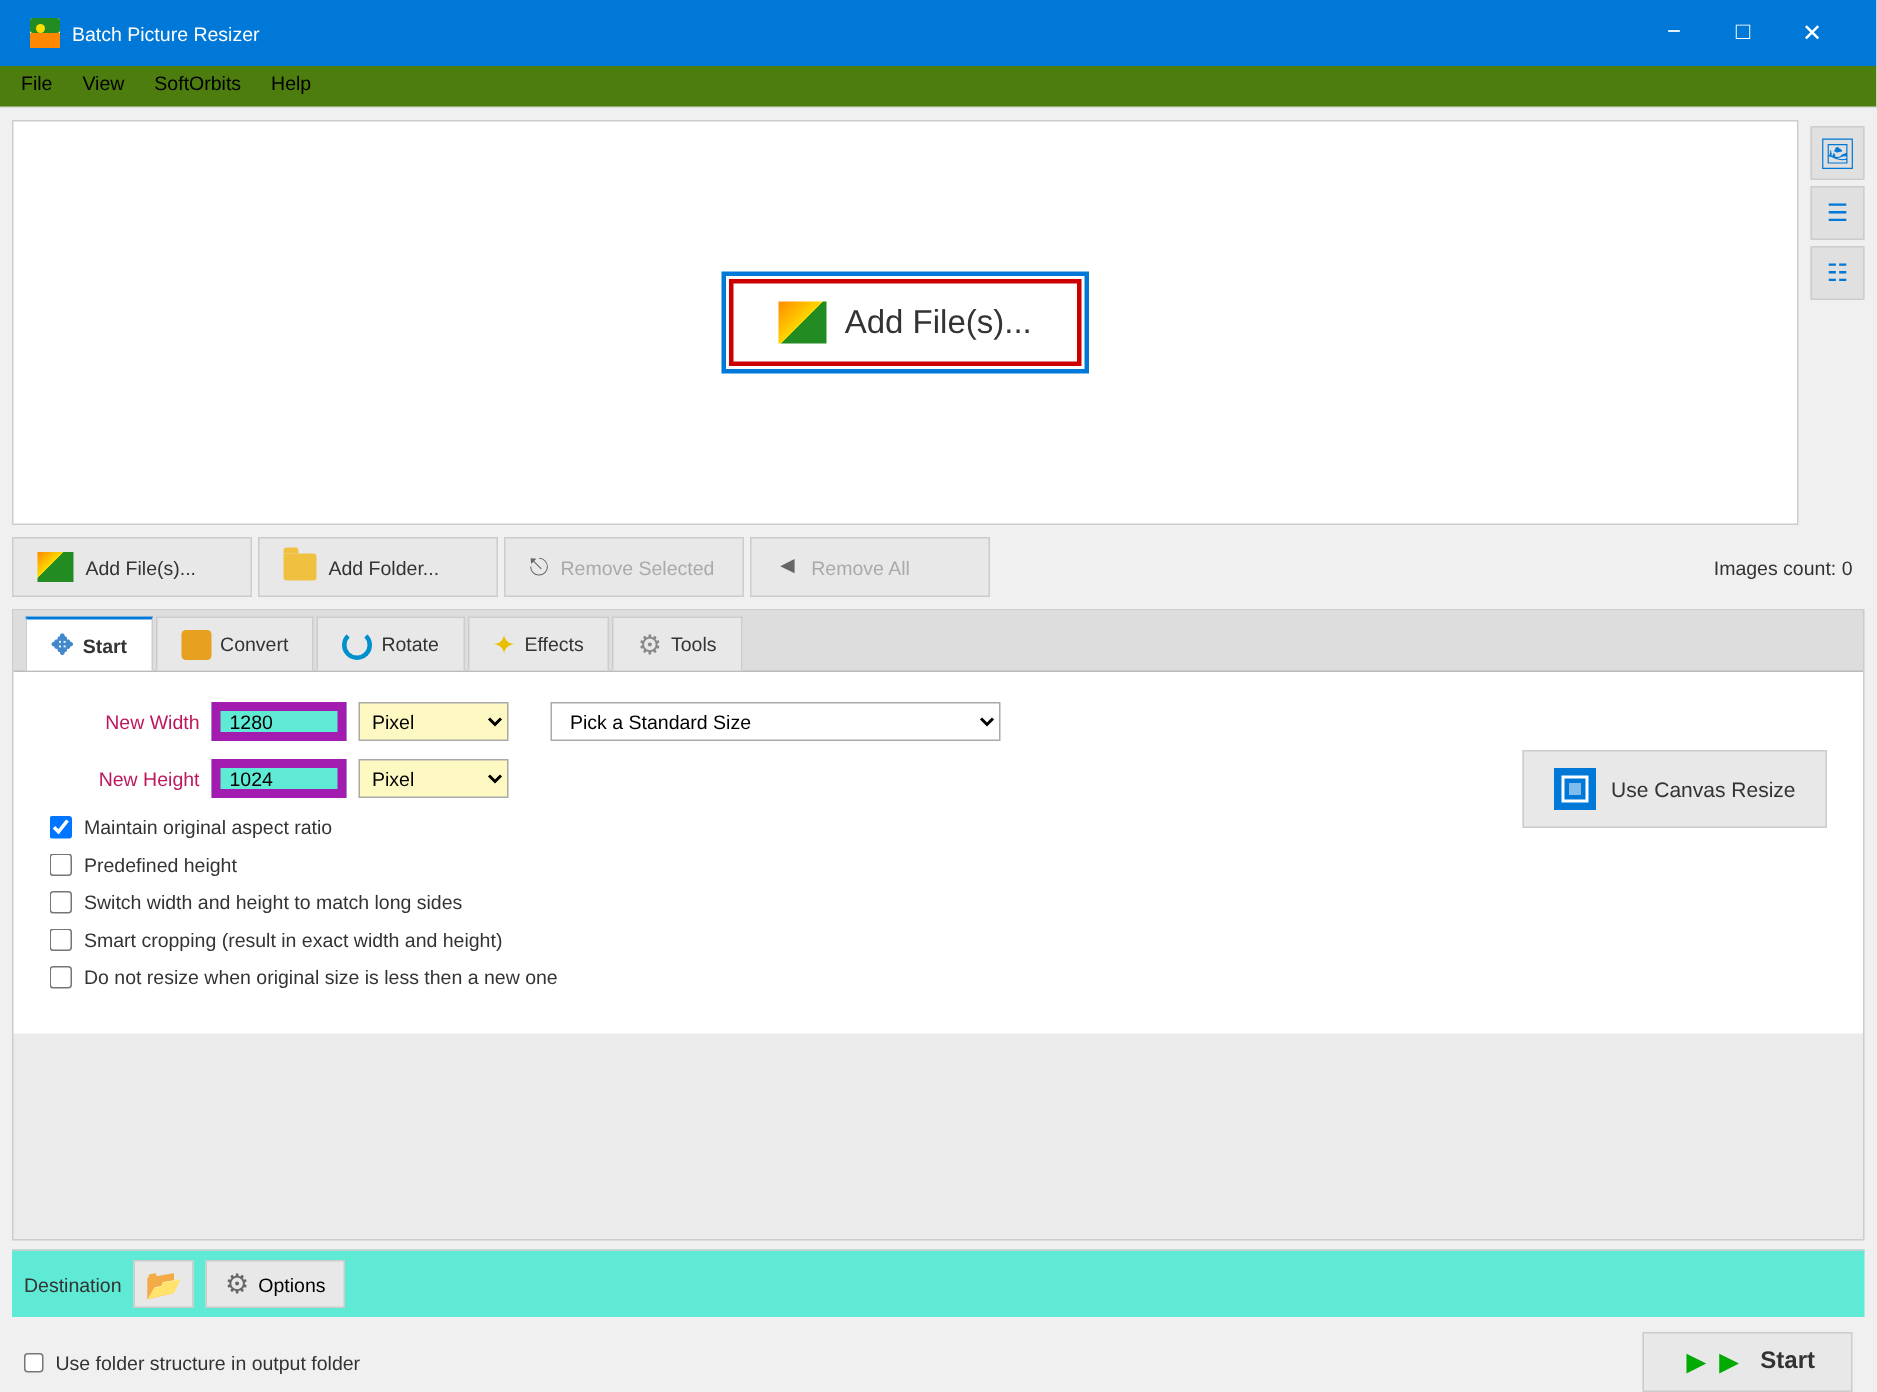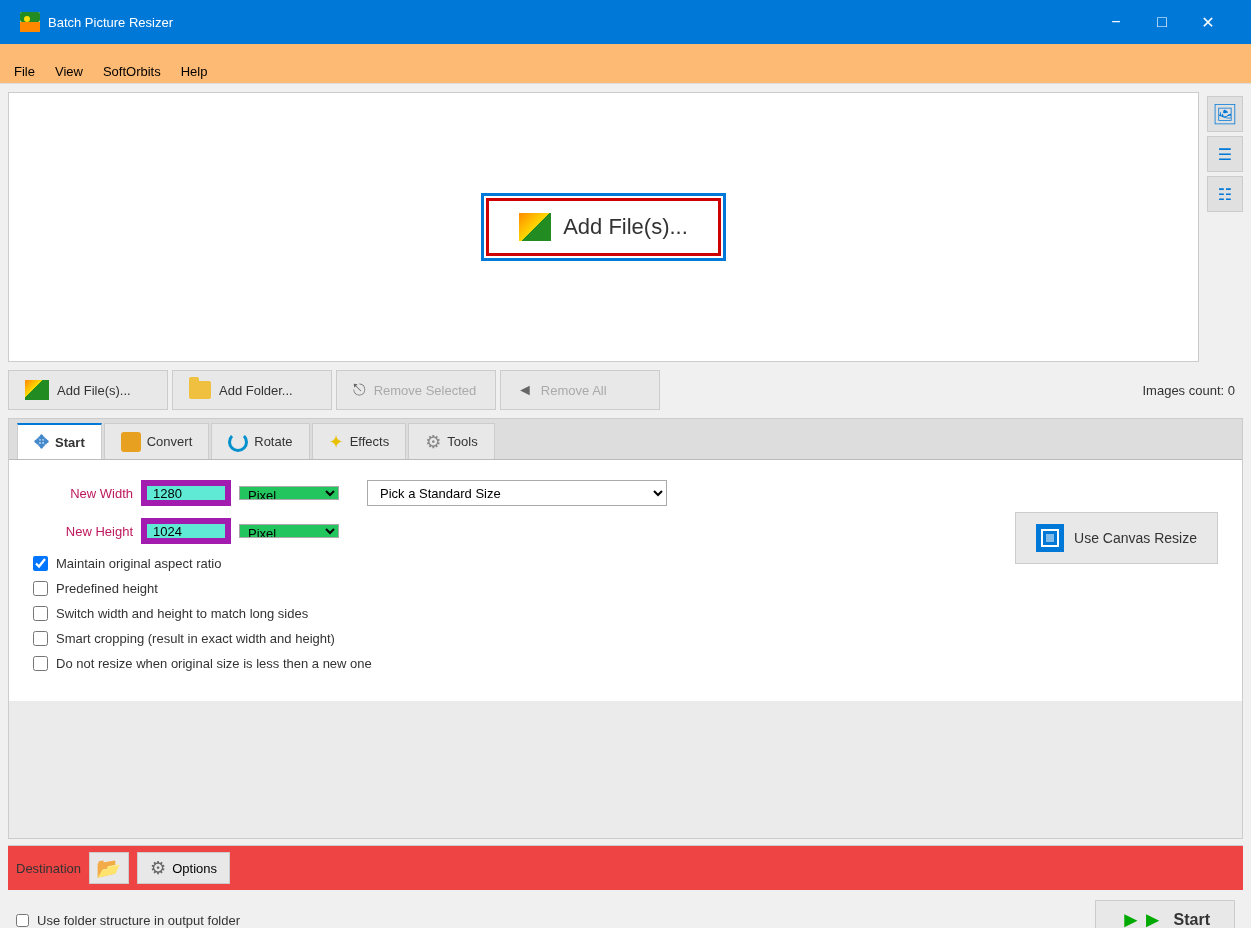--- a/index.html
+++ b/index.html
@@ -19,25 +19,25 @@
     .titlebar-title { flex: 1; font-size: 13px; }
     .titlebar-controls { display: flex; gap: 0; }
     .titlebar-btn {
       width: 46px; height: 32px;
       background: transparent; border: none; color: white;
       font-size: 16px; cursor: pointer; display: flex; align-items: center; justify-content: center;
     }
 
     
     .menubar {
-      background: #fdba74;
+      background: #4d7c0f;
       border-bottom: 1px solid #ddd;
-      height: 40px;
-      display: flex;
-      align-items: flex-end;
+      height: 28px;
+      display: flex;
+      align-items: flex-start;
       padding: 0 4px;
     }
     .menu-item {
       padding: 4px 10px;
       cursor: pointer;
       font-size: 13px;
       color: #000;
     }
 
     
@@ -186,23 +186,23 @@
     .form-input {
       width: 90px;
       height: 26px;
       border: 6px solid #a21caf;
       padding: 2px 6px;
       font-size: 13px;
       background: #5eead4;
     }
     .form-select {
       width: 100px;
-      height: 14px;
+      height: 26px;
       border: 1px solid #aaa;
-      background: #22c55e;
+      background: #fef9c3;
       font-size: 13px;
       padding: 0 4px;
     }
     .standard-size-select {
       width: 300px;
       height: 26px;
       border: 1px solid #aaa;
       background: white;
       font-size: 13px;
       padding: 0 8px;
@@ -241,21 +241,21 @@
       display: flex; align-items: center; justify-content: center;
       color: white; font-size: 16px;
     }
 
     
     .destination-bar {
       display: flex;
       align-items: center;
       gap: 8px;
       padding: 6px 8px;
-      background: #ef4444;
+      background: #5eead4;
       border-top: 1px solid #ccc;
     }
     .dest-label { font-size: 13px; color: #333; }
     .dest-input {
       flex: 1;
       height: 28px;
       border: 1px solid #aaa;
       padding: 0 8px;
       font-size: 13px;
       background: white;

